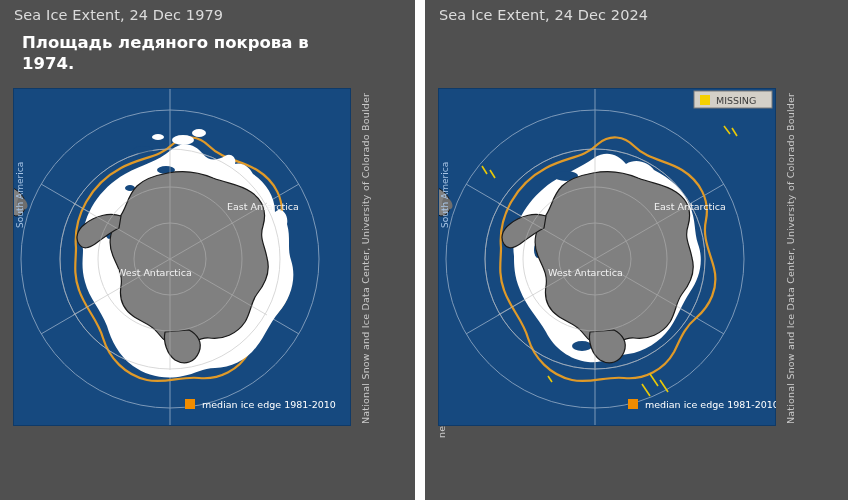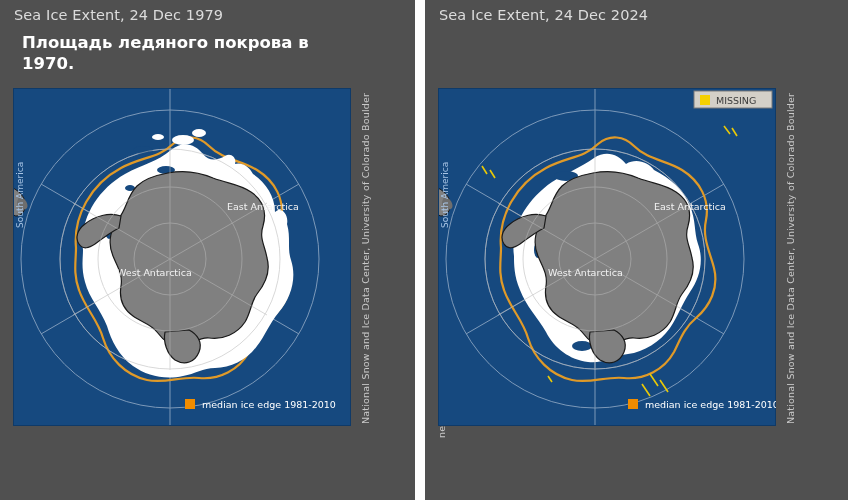--- a/index.html
+++ b/index.html
@@ -86,21 +86,21 @@
   }
 </style>
 </head>
 <body>
 
 <div class="stage">
 
   <div class="panel panel-left">
 
     <div class="caption">Sea Ice Extent, 24 Dec 1979</div>
-    <div class="heading">Площадь ледяного покрова в 1970.</div>
+    <div class="heading">Площадь ледяного покрова в 1974.</div>
 
     <div class="side-label side-left" style="top: 418px;">final data</div>
 
     <div class="side-label side-right" style="left: 360px; top: 424px;">National Snow and Ice Data Center, University of Colorado Boulder</div>
 
     <div class="map-wrap">
       <svg width="338" height="338" viewBox="0 0 338 338">
         <defs>
           <clipPath id="mapClipL">
               <rect x="0" y="0" width="338" height="338"></rect>

